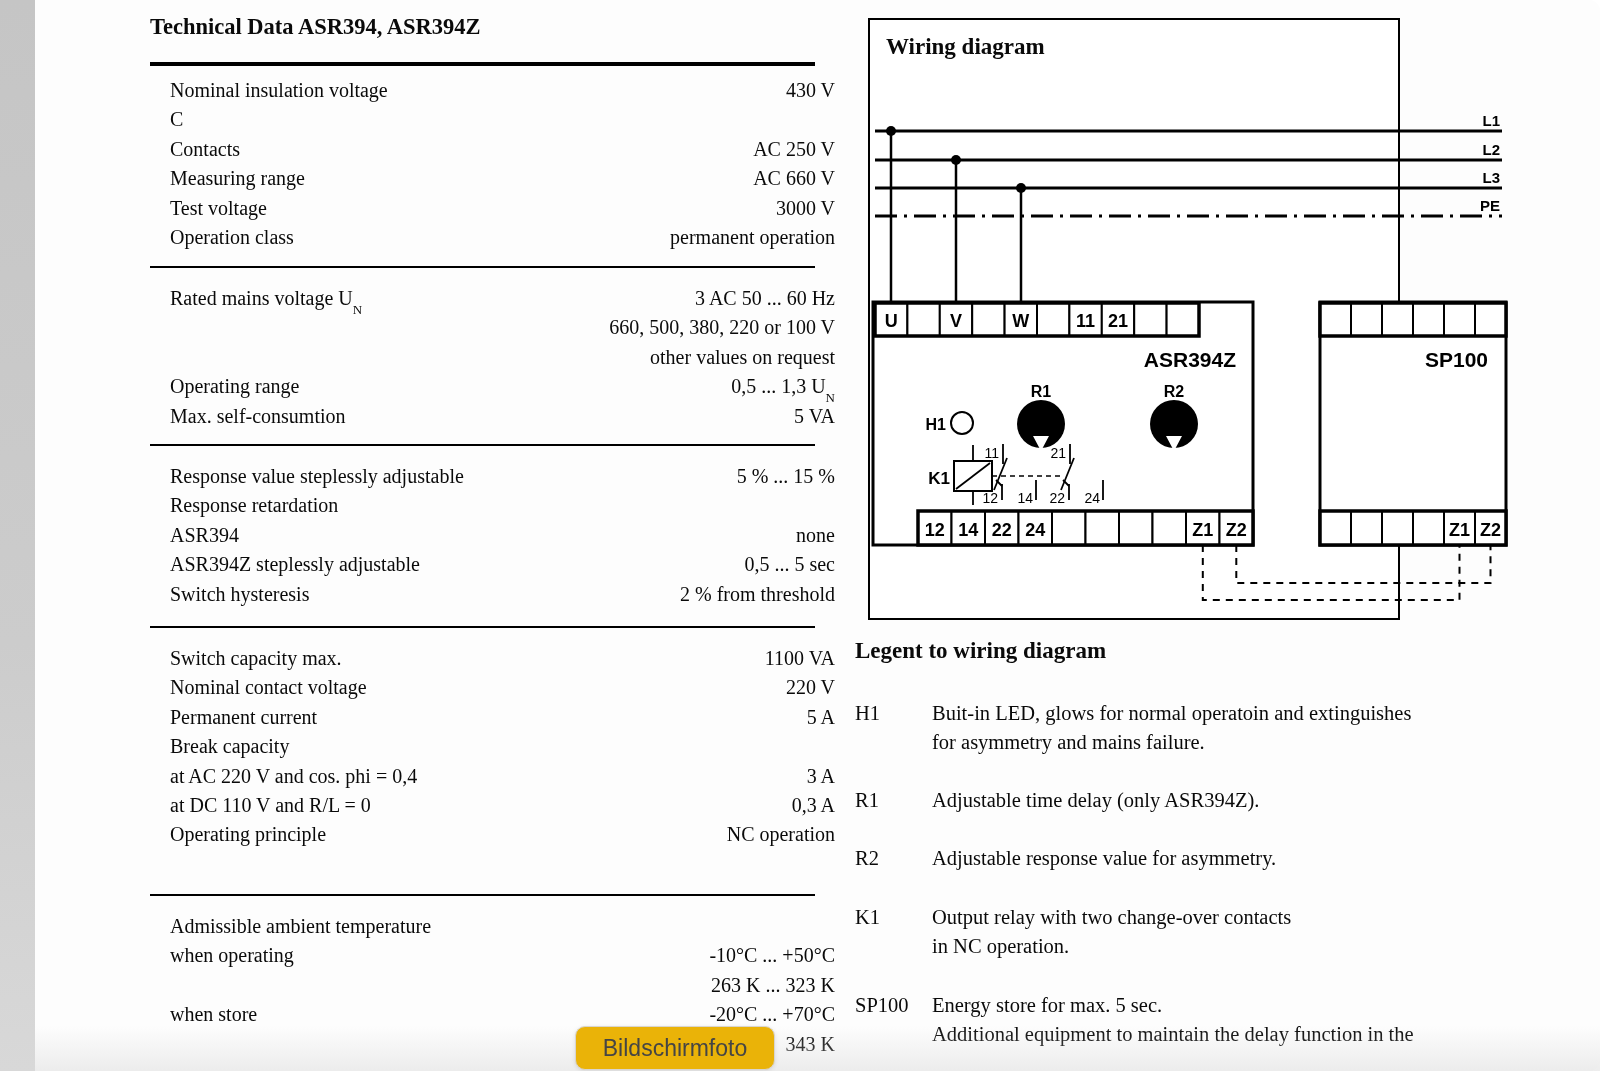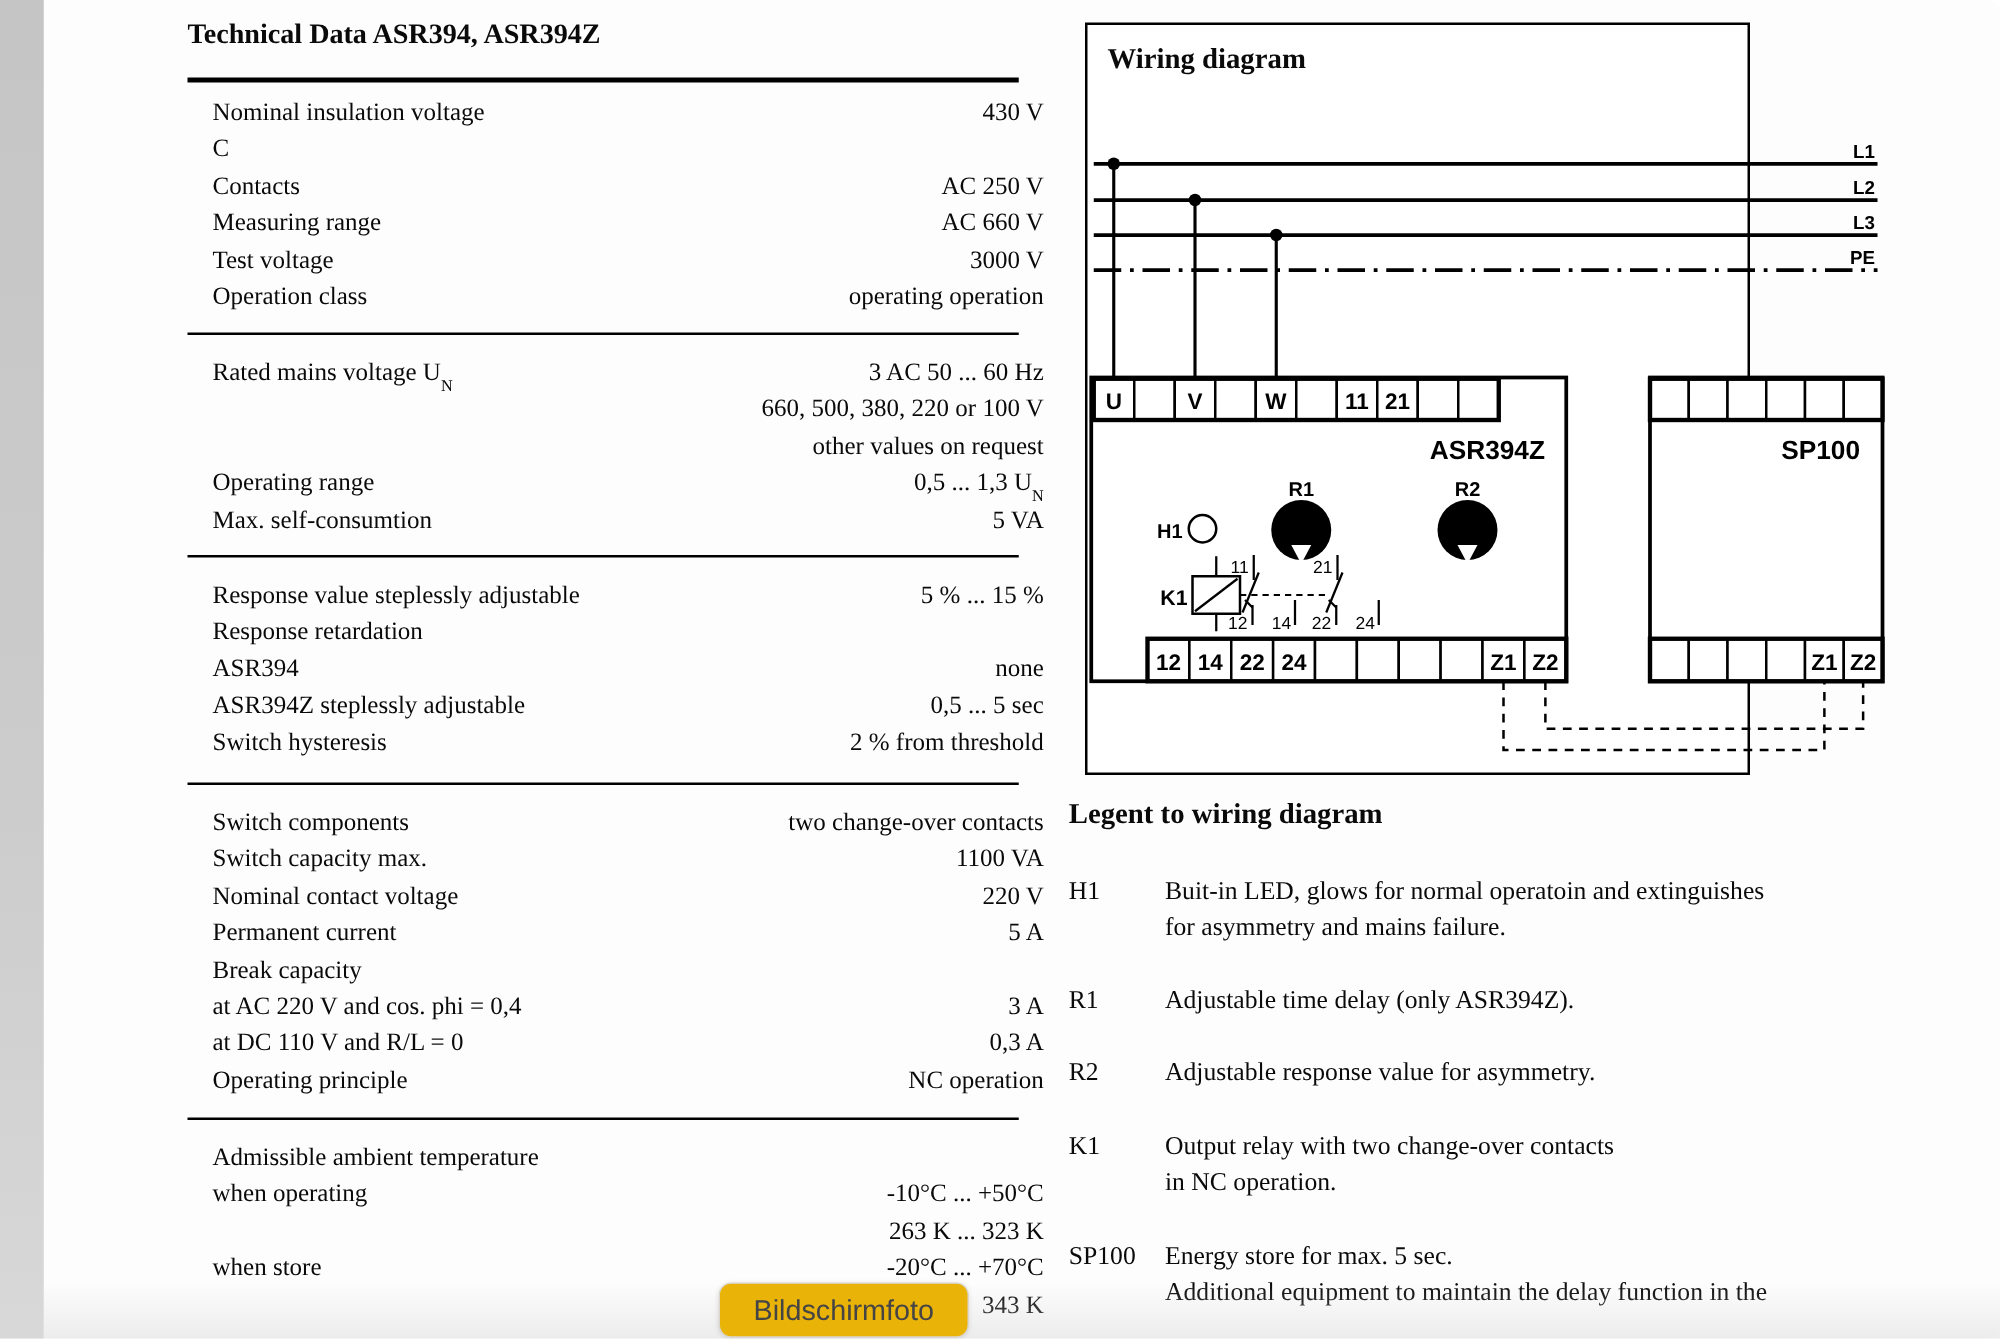--- a/index.html
+++ b/index.html
@@ -57,38 +57,37 @@
     <div class="rule thin" style="top:444px"></div>
     <div class="rule thin" style="top:626px"></div>
     <div class="rule thin" style="top:894px"></div>
     <div id="tech-rows">
         <div class="tsection" style="top: 76px;">
           <div class="trow"><span class="tlabel">Nominal insulation voltage</span><span class="tvalue">430 V</span></div>
           <div class="trow"><span class="tvalue">C</span></div>
           <div class="trow"><span class="tlabel">Contacts</span><span class="tvalue">AC 250 V</span></div>
           <div class="trow"><span class="tlabel">Measuring range</span><span class="tvalue">AC 660 V</span></div>
           <div class="trow"><span class="tlabel">Test voltage</span><span class="tvalue">3000 V</span></div>
-          <div class="trow"><span class="tlabel">Operation class</span><span class="tvalue">operating operation</span></div>
+          <div class="trow"><span class="tlabel">Operation class</span><span class="tvalue">permanent operation</span></div>
         </div>
         <div class="tsection" style="top: 284px;">
           <div class="trow"><span class="tlabel">Rated mains voltage U<sub>N</sub></span><span class="tvalue">3 AC 50 ... 60 Hz</span></div>
           <div class="trow"><span class="tlabel"></span><span class="tvalue">660, 500, 380, 220 or 100 V</span></div>
           <div class="trow"><span class="tlabel"></span><span class="tvalue">other values on request</span></div>
           <div class="trow"><span class="tlabel">Operating range</span><span class="tvalue">0,5 ... 1,3 U<sub>N</sub></span></div>
           <div class="trow"><span class="tlabel">Max. self-consumtion</span><span class="tvalue">5 VA</span></div>
         </div>
         <div class="tsection" style="top: 462px;">
           <div class="trow"><span class="tlabel">Response value steplessly adjustable</span><span class="tvalue">5 % ... 15 %</span></div>
           <div class="trow"><span class="tlabel">Response retardation</span><span class="tvalue"></span></div>
           <div class="trow"><span class="tlabel">ASR394</span><span class="tvalue">none</span></div>
           <div class="trow"><span class="tlabel">ASR394Z steplessly adjustable</span><span class="tvalue">0,5 ... 5 sec</span></div>
           <div class="trow"><span class="tlabel">Switch hysteresis</span><span class="tvalue">2 % from threshold</span></div>
         </div>
         <div class="tsection" style="top: 644px;">
-          <div class="trow"><span class="tlabel">Switch components</span><span class="tvalue">two change-over contacts</span></div>
           <div class="trow"><span class="tlabel">Switch capacity max.</span><span class="tvalue">1100 VA</span></div>
           <div class="trow"><span class="tlabel">Nominal contact voltage</span><span class="tvalue">220 V</span></div>
           <div class="trow"><span class="tlabel">Permanent current</span><span class="tvalue">5 A</span></div>
           <div class="trow"><span class="tlabel">Break capacity</span><span class="tvalue"></span></div>
           <div class="trow"><span class="tlabel">at AC 220 V and cos. phi = 0,4</span><span class="tvalue">3 A</span></div>
           <div class="trow"><span class="tlabel">at DC 110 V and R/L = 0</span><span class="tvalue">0,3 A</span></div>
           <div class="trow"><span class="tlabel">Operating principle</span><span class="tvalue">NC operation</span></div>
         </div>
         <div class="tsection" style="top: 912px;">
           <div class="trow"><span class="tlabel">Admissible ambient temperature</span><span class="tvalue"></span></div>

